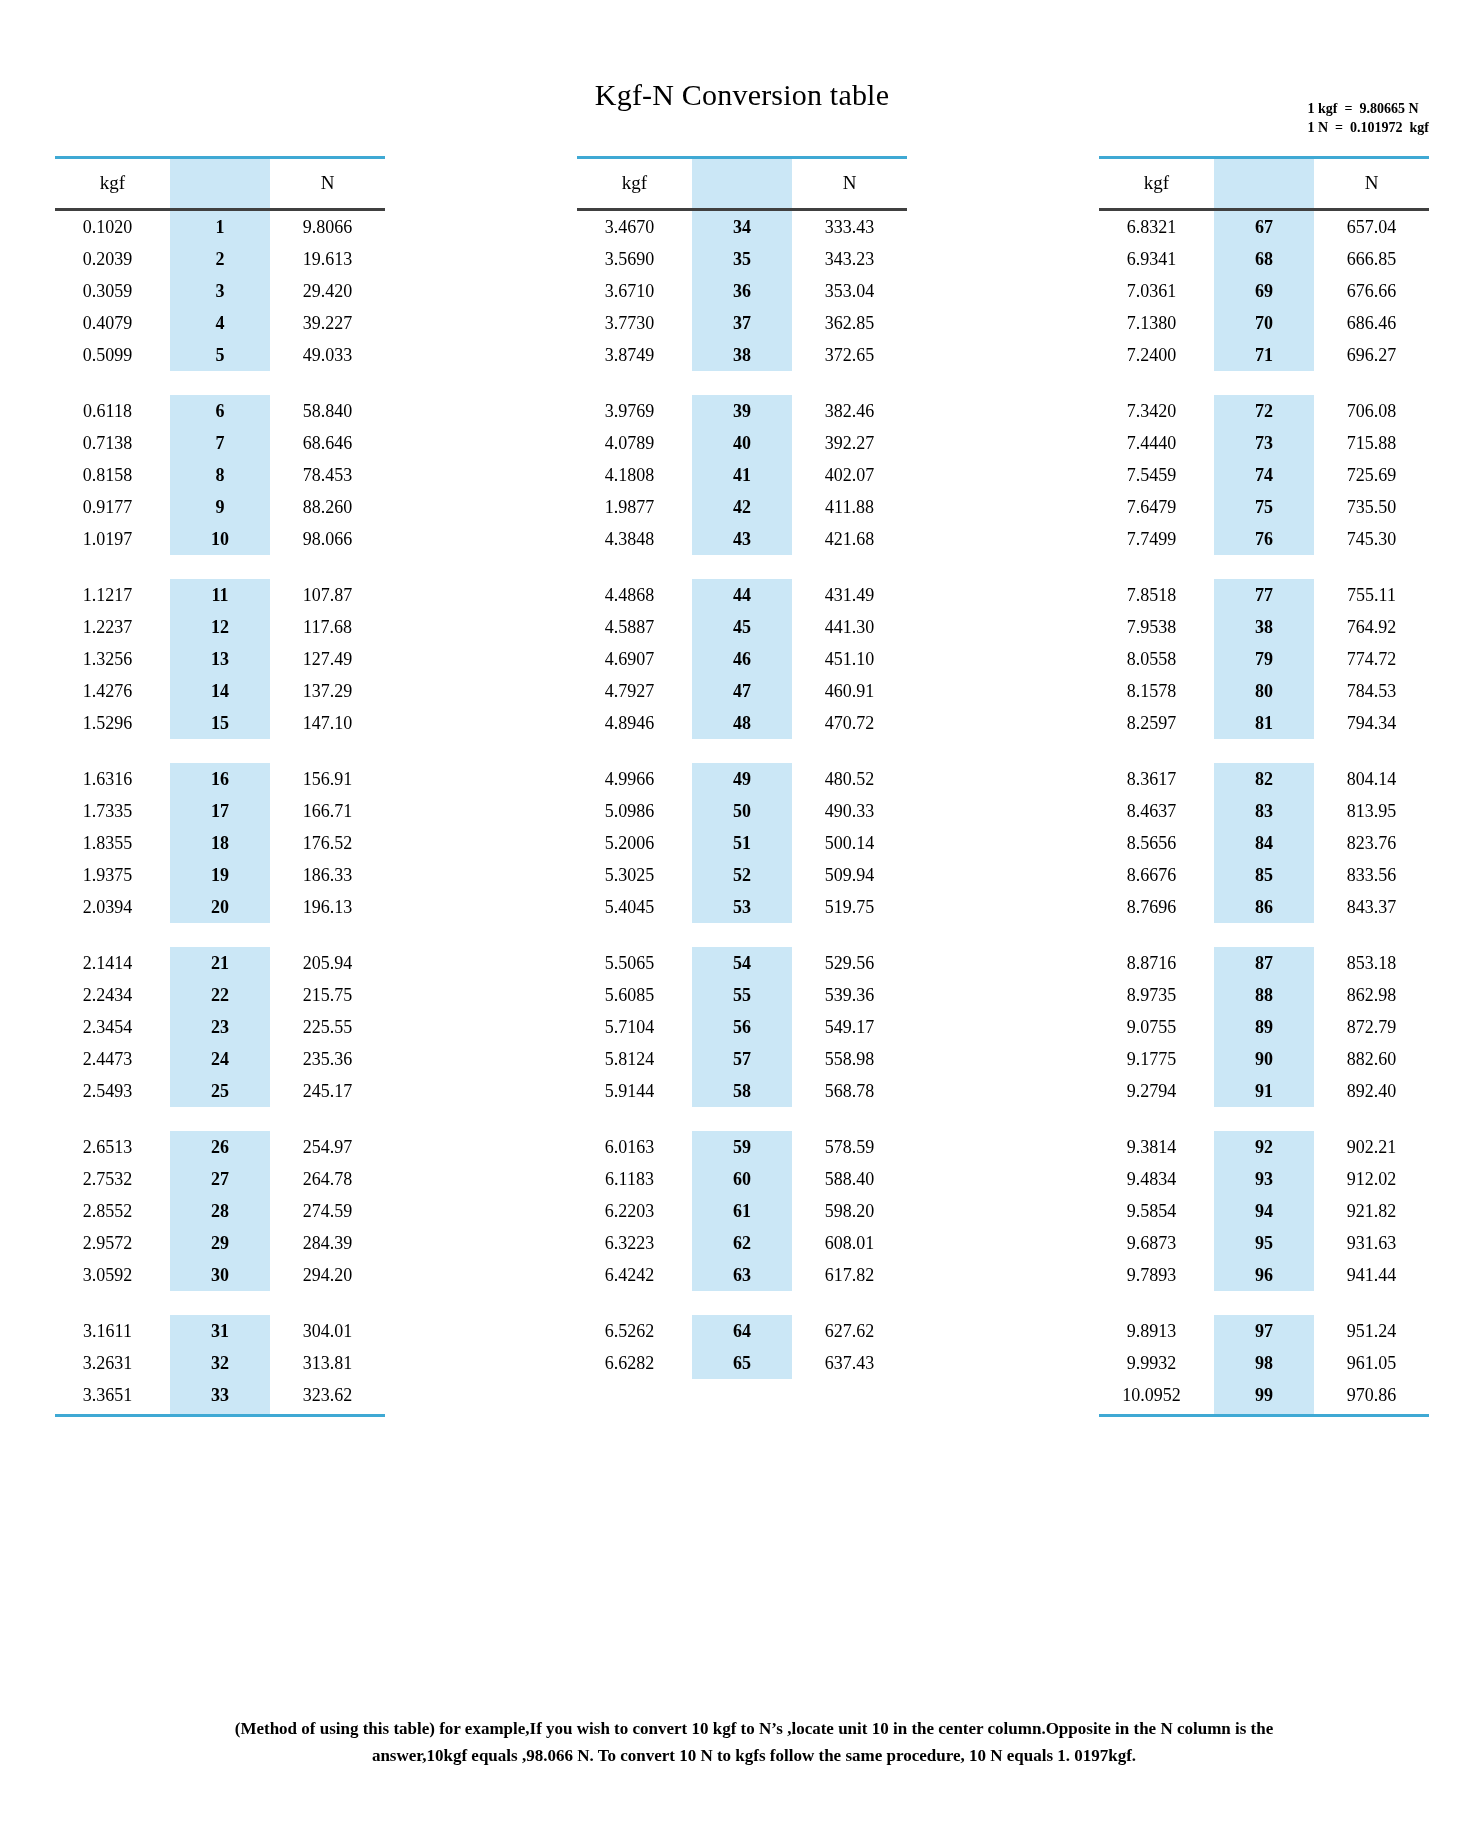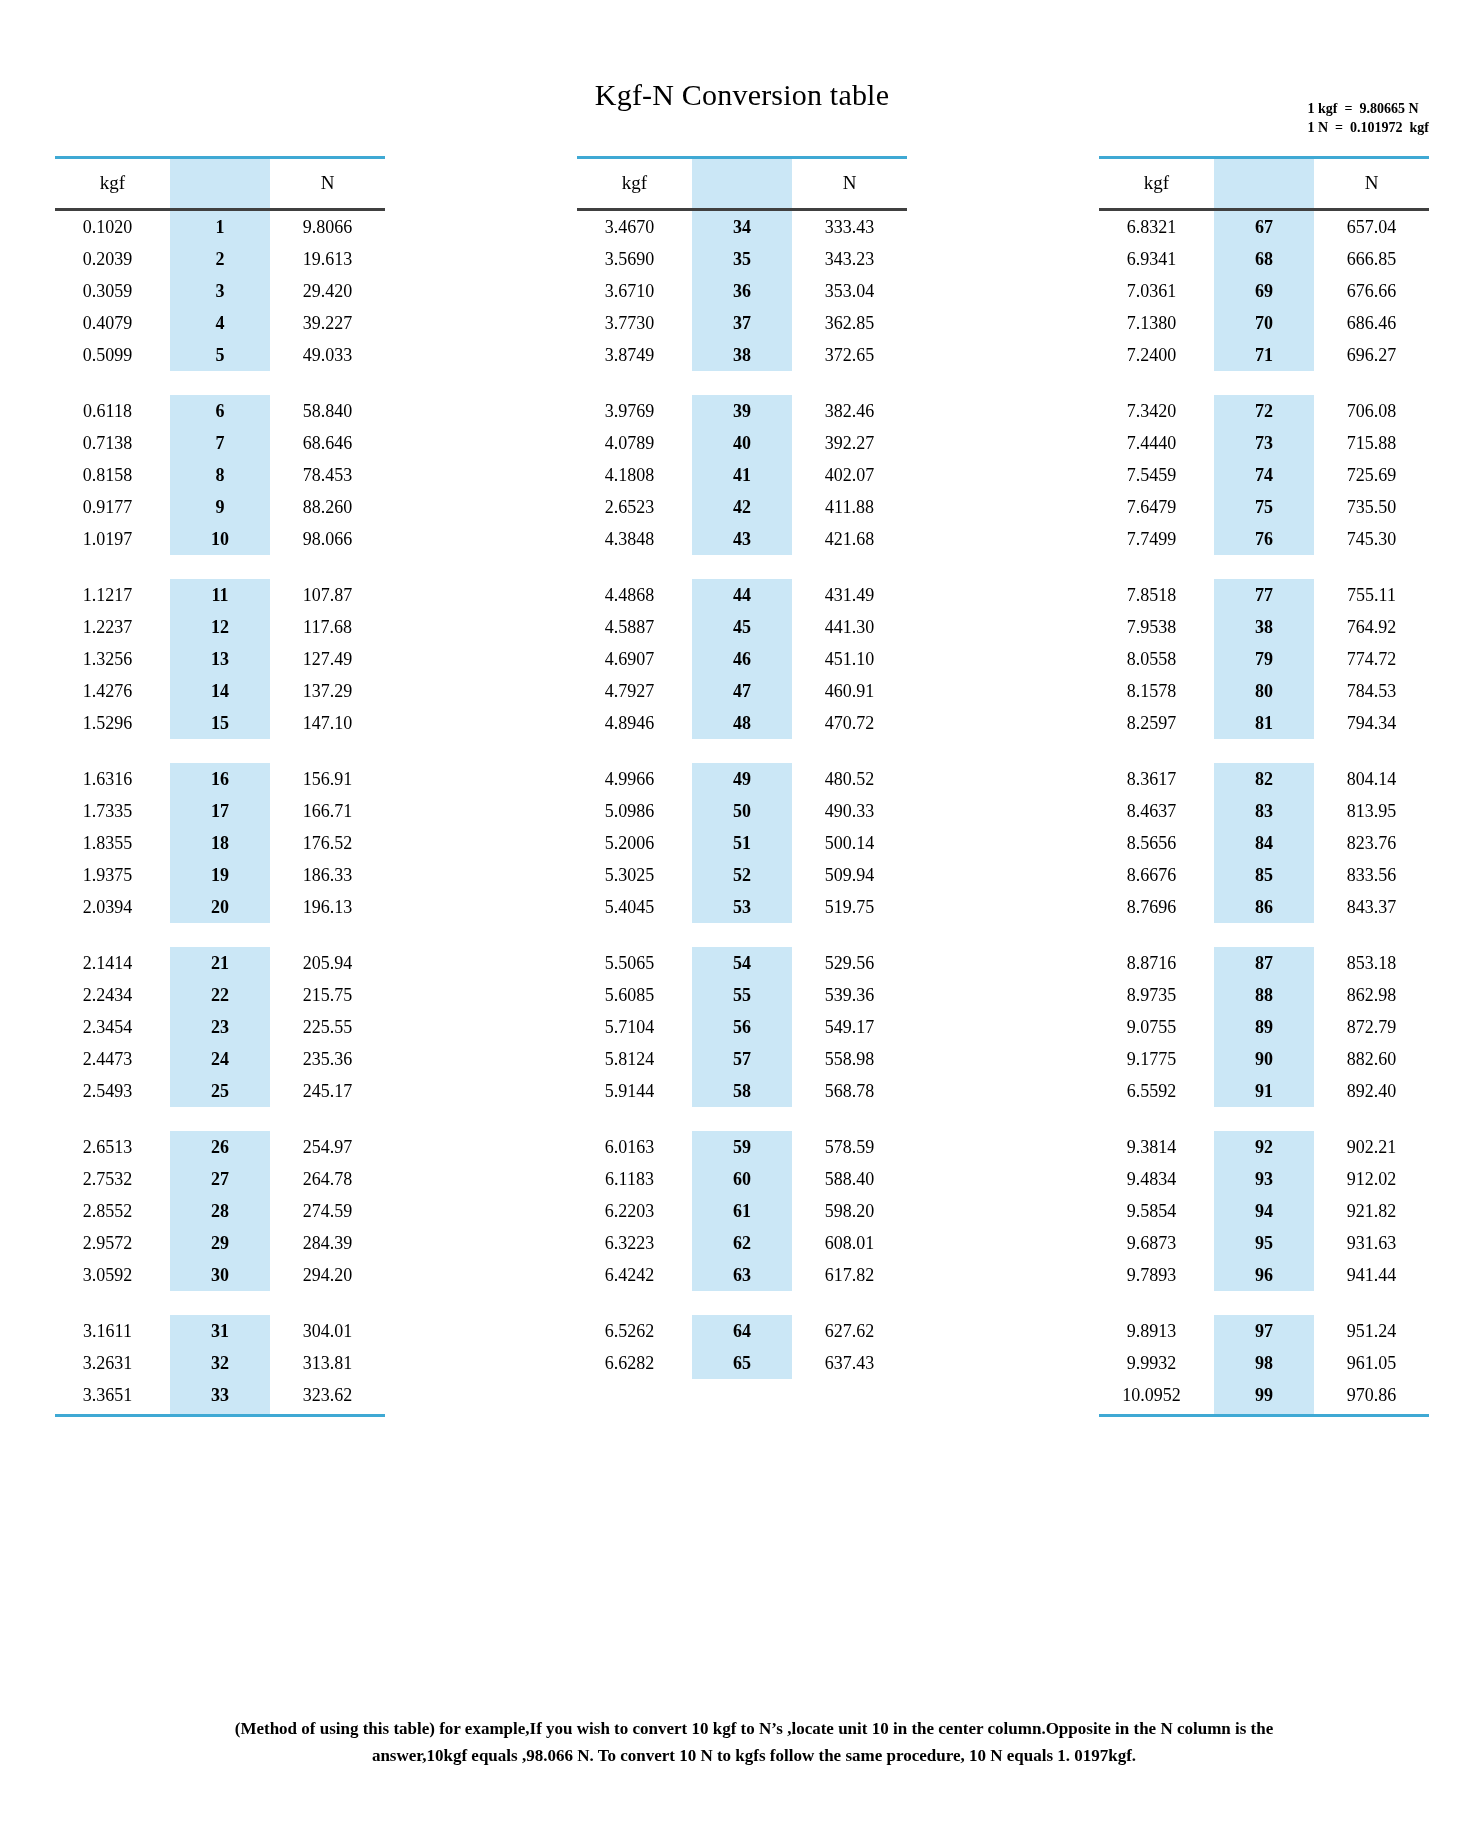--- a/index.html
+++ b/index.html
@@ -384,21 +384,21 @@
               <td class="kgf">4.0789</td>
               <td class="unit">40</td>
               <td class="nval">392.27</td>
             </tr>
             <tr>
               <td class="kgf">4.1808</td>
               <td class="unit">41</td>
               <td class="nval">402.07</td>
             </tr>
             <tr>
-              <td class="kgf">2.6523</td>
+              <td class="kgf">1.9877</td>
               <td class="unit">42</td>
               <td class="nval">411.88</td>
             </tr>
             <tr>
               <td class="kgf">4.3848</td>
               <td class="unit">43</td>
               <td class="nval">421.68</td>
             </tr>
             <tr class="spacer">
               <td colspan="3"></td>
@@ -670,21 +670,21 @@
               <td class="kgf">9.0755</td>
               <td class="unit">89</td>
               <td class="nval">872.79</td>
             </tr>
             <tr>
               <td class="kgf">9.1775</td>
               <td class="unit">90</td>
               <td class="nval">882.60</td>
             </tr>
             <tr>
-              <td class="kgf">6.5592</td>
+              <td class="kgf">9.2794</td>
               <td class="unit">91</td>
               <td class="nval">892.40</td>
             </tr>
             <tr class="spacer">
               <td colspan="3"></td>
             </tr>
             <tr>
               <td class="kgf">9.3814</td>
               <td class="unit">92</td>
               <td class="nval">902.21</td>

